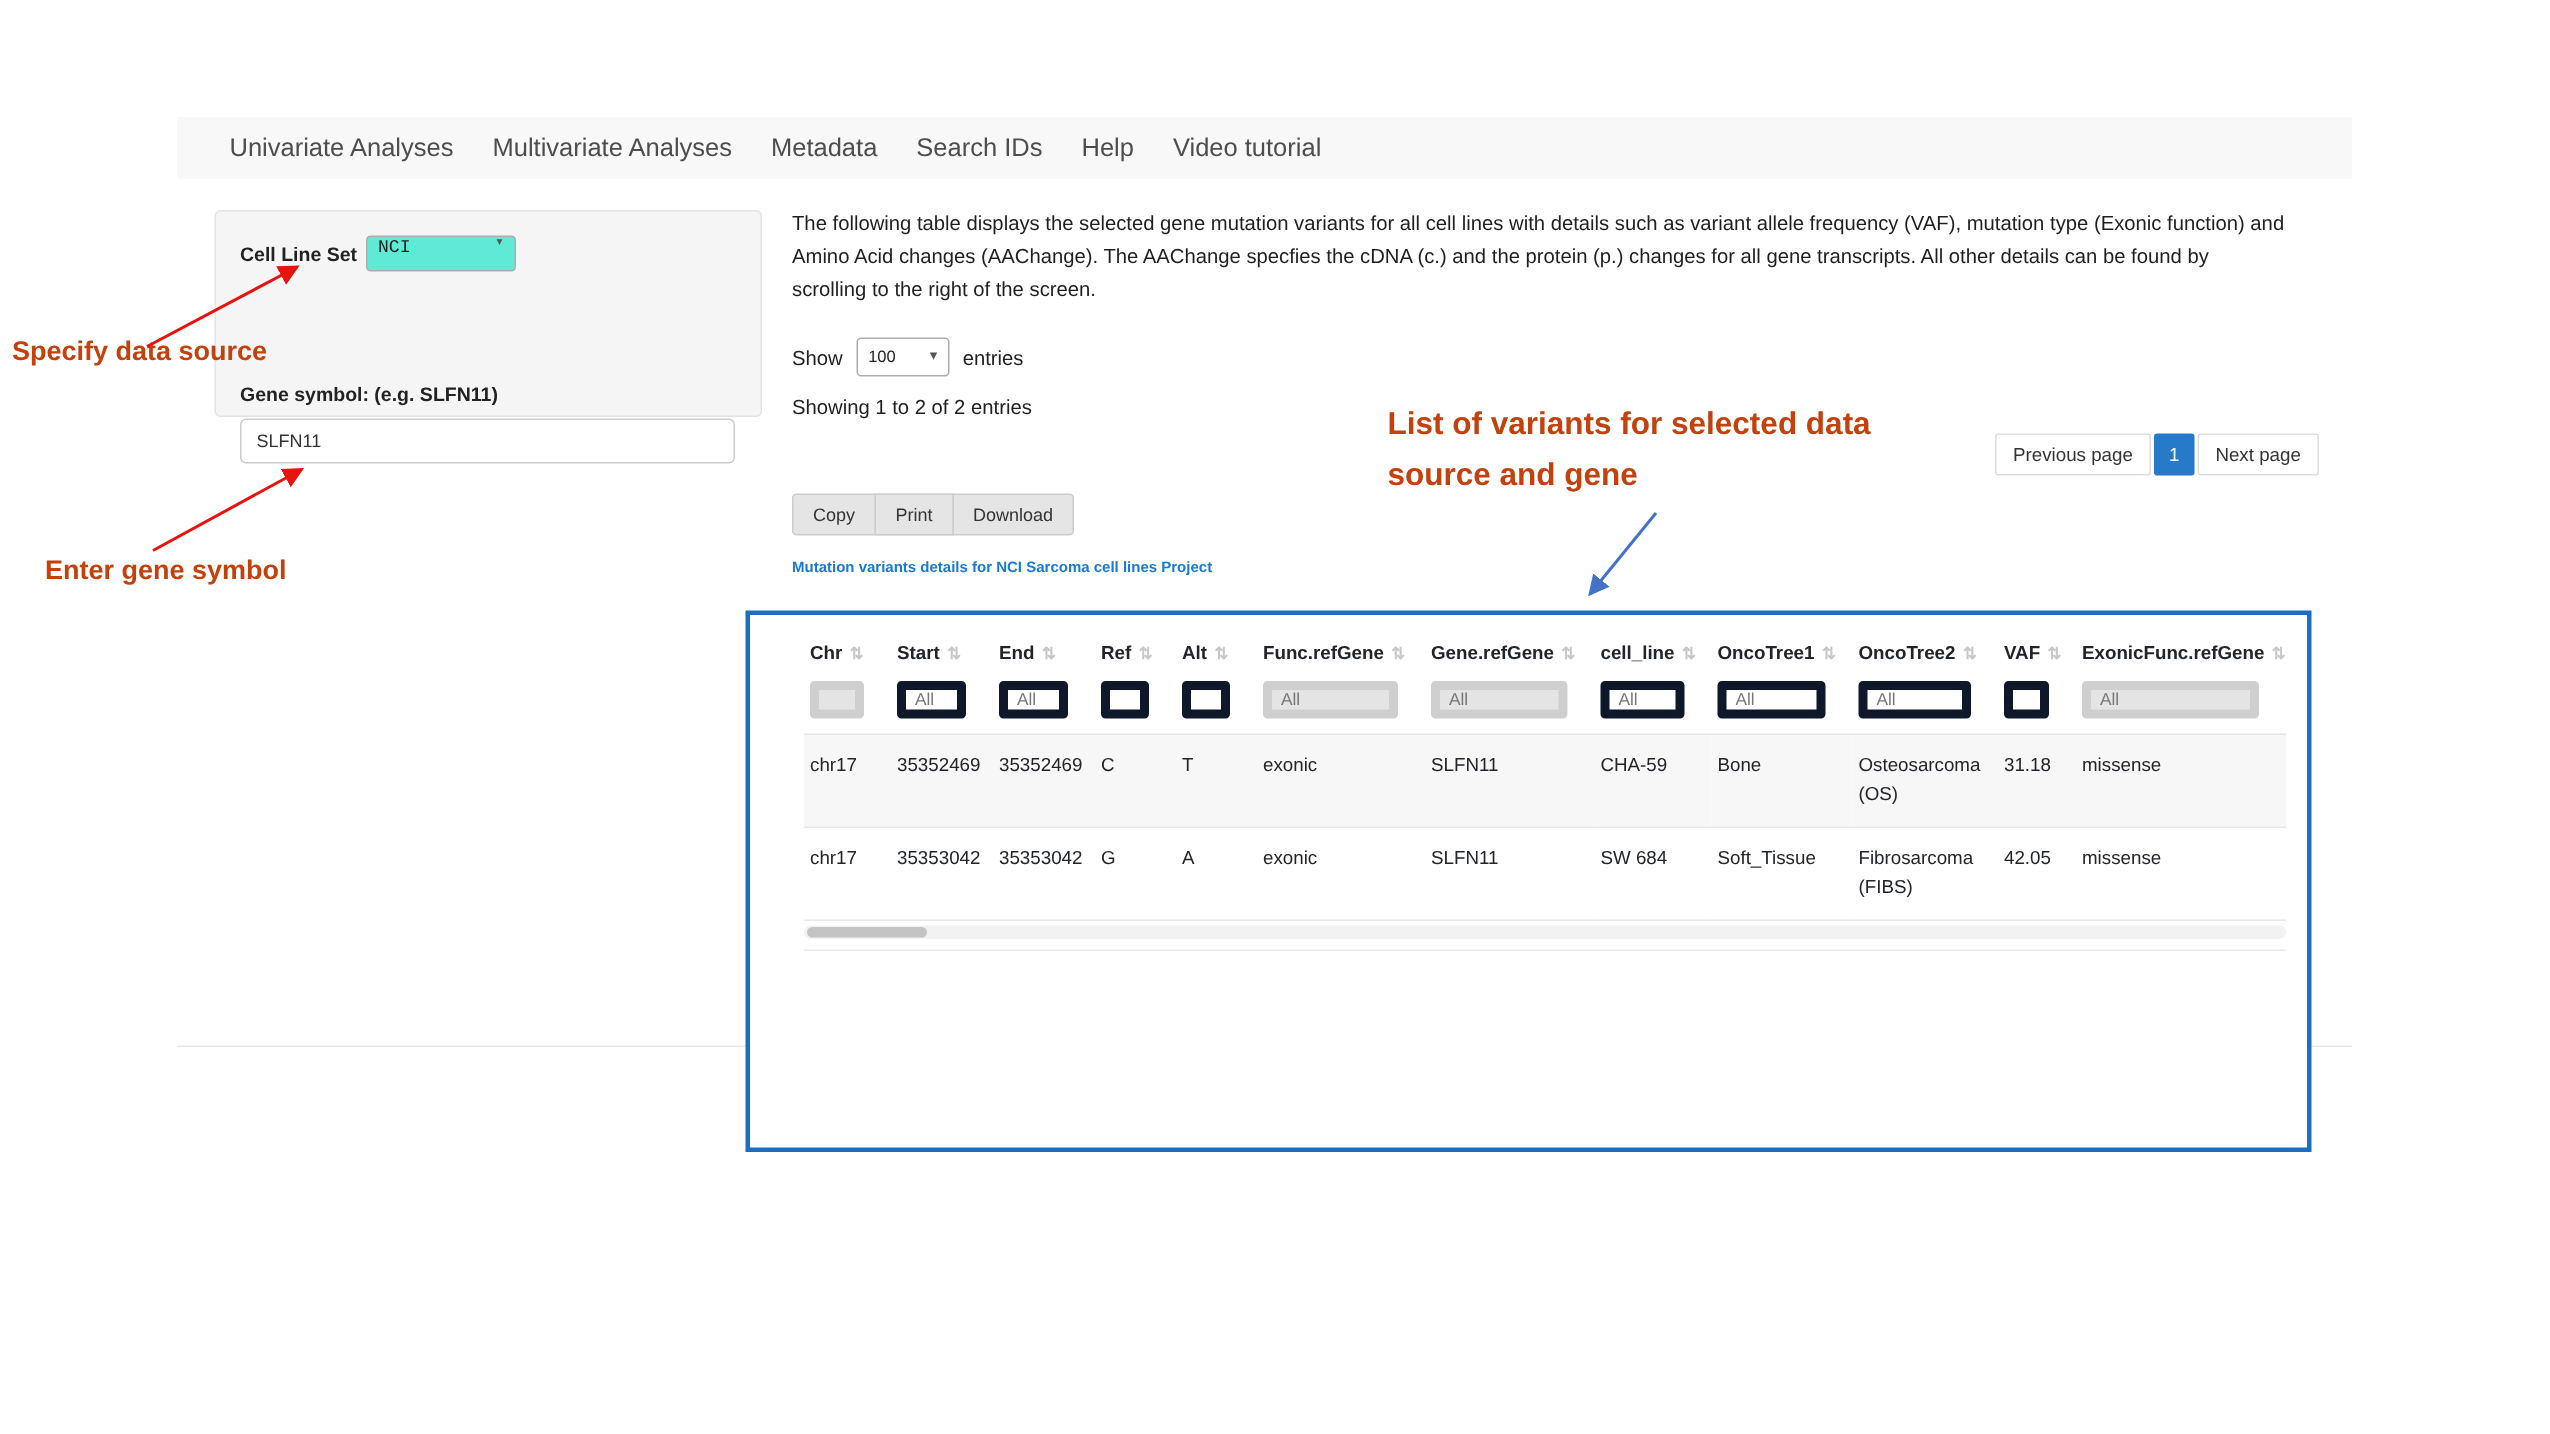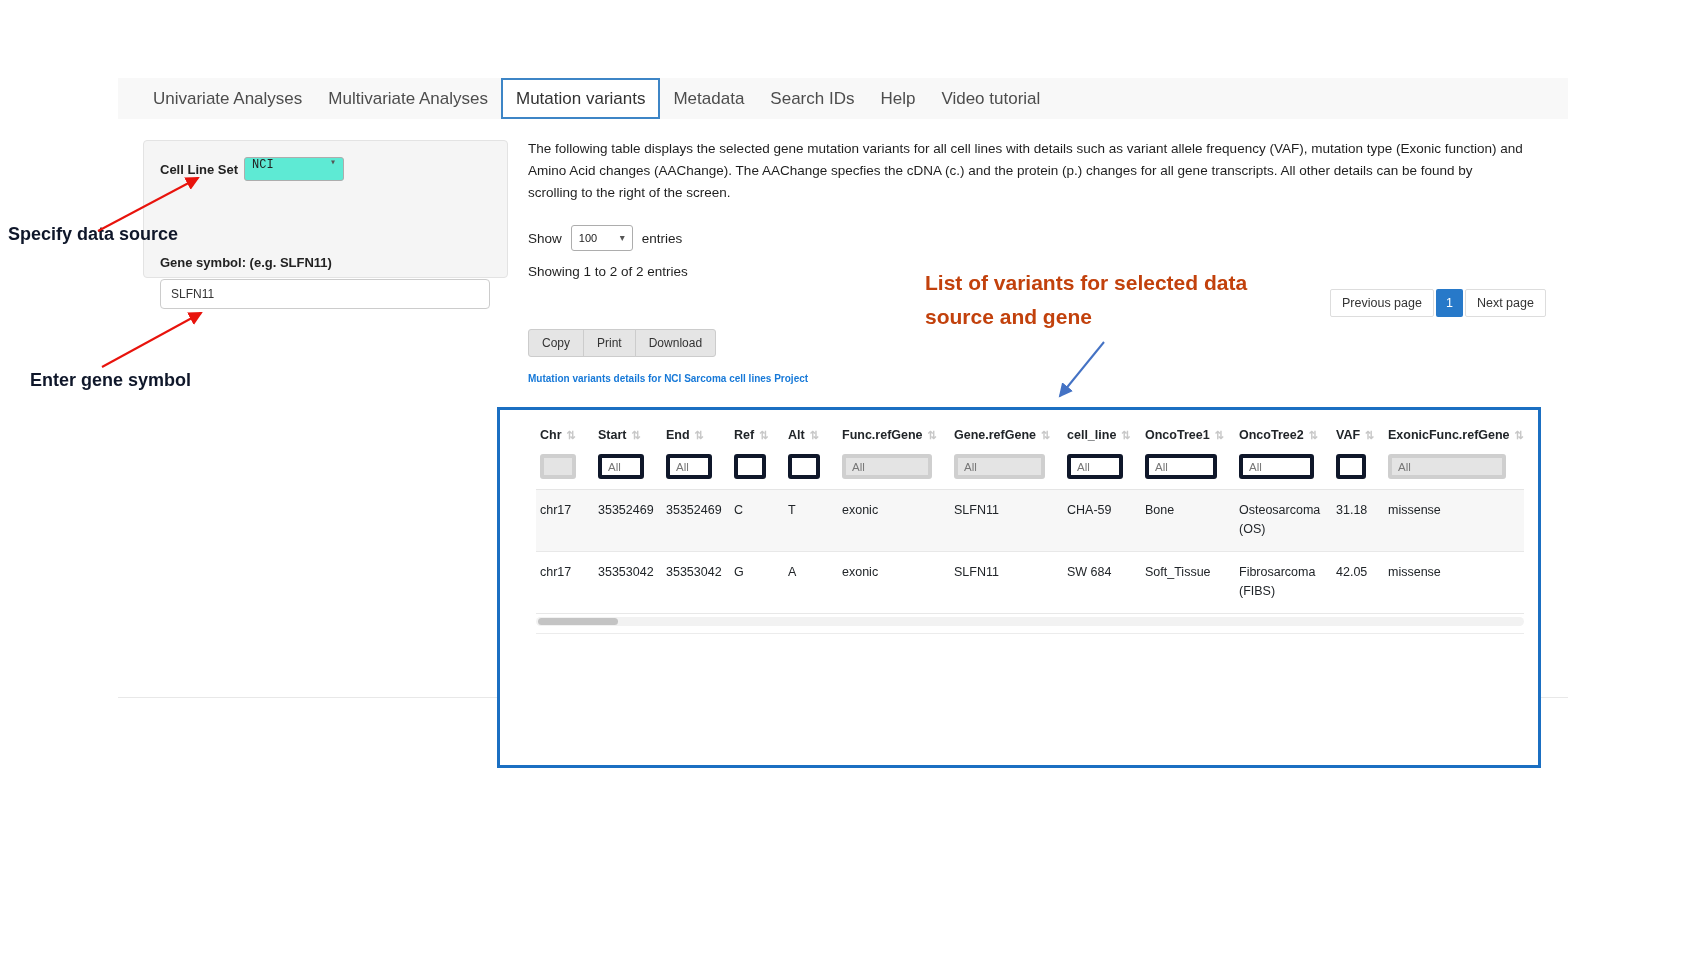--- a/index.html
+++ b/index.html
@@ -14,21 +14,21 @@
   
   .panel { position:absolute; left:143px; top:140px; width:365px; height:138px; background:#f5f5f5; border:1px solid #e3e3e3; border-radius:4px; padding:16px; z-index:2; }
   .control-row { display:flex; align-items:center; gap:6px; }
   .control-label { font-weight:bold; font-size:13px; color:#222; }
   .select-box { display:flex; justify-content:space-between; width:100px; height:24px; background:#5eead4; border:1px solid #adadad; border-radius:3px; padding:0 7px; font-size:12px; color:#222; cursor:pointer;font-family:Liberation Mono, monospace; }
   .select-box .caret { font-size:10px; color:#555; line-height:1; }
   .gene-label { display:block; font-weight:bold; font-size:13px; color:#222; margin-top:74px; }
   .gene-input { margin-top:9px; width:330px; height:30px; border:1px solid #ccc; border-radius:4px; padding:0 10px; font-size:12px; color:#333; background:#fff; }
 
   
-  .red-note { position:absolute; color:#0f172a; font-weight:bold; font-size:18px; z-index:5; }
+  .red-note { position:absolute; color:#c2410c; font-weight:bold; font-size:18px; z-index:5; }
   .red-note-1 { left:8px; top:224px; }
   .red-note-2 { left:30px; top:370px; }
 
   
   .desc { position:absolute; left:528px; top:138px; width:995px; font-size:13.5px; line-height:1.62; color:#1f1f1f; }
   .show-row { position:absolute; left:528px; top:225px; display:flex; align-items:center; gap:9px; font-size:13.5px; color:#1f1f1f; }
   .show-select { display:flex; align-items:center; justify-content:space-between; width:62px; height:26px; background:#fff; border:1px solid #adadad; border-radius:3px; padding:0 7px; font-size:11px; color:#222; cursor:pointer; }
   .show-select .caret { font-size:10px; color:#555; line-height:1; }
   .showing-info { position:absolute; left:528px; top:264px; font-size:13.5px; color:#1f1f1f; }
   .btn-group { position:absolute; left:528px; top:329px; display:flex; }
@@ -48,21 +48,21 @@
   
   .page-rule { position:absolute; left:118px; top:697px; width:1450px; height:1px; background:#e8e8e8; z-index:1; }
 
   
   .table-wrap { position:absolute; left:497px; top:407px; width:1044px; height:361px; border:3px solid #1b6fc2; background:#fff; z-index:2; }
   .table-inner { margin:8px 18px 0 36px; }
   table.dt { border-collapse:collapse; width:988px; table-layout:fixed; font-size:12.5px; color:#212529; }
   .dt th { text-align:left; font-weight:bold; padding:10px 4px 8px; vertical-align:middle; white-space:nowrap; overflow:hidden; cursor:pointer; }
   .dt th .sort { color:#c8c8c8; font-size:11px; margin-left:5px; }
   .dt .filter-row td { padding:4px 4px 10px; border-bottom:1px solid #e5e5e5; }
-  .filter-input { width:calc(100% - 14px); height:25px; border:4px solid #0f172a; border-radius:3px; padding:0 6px; font-size:11.5px; color:#555; background:#fff; }
+  .filter-input { width:calc(100% - 14px); height:25px; border:6px solid #0f172a; border-radius:3px; padding:0 6px; font-size:11.5px; color:#555; background:#fff; }
   .filter-input.gray { background:#e4e4e4; border-color:#cfcfcf; }
   .filter-input::placeholder { color:#777; }
   .dt tbody td { padding:11px 4px; line-height:1.55; vertical-align:top; border-bottom:1px solid #e8e8e8; word-wrap:break-word; }
   .dt tbody tr:nth-child(odd) { background:#f7f7f7; }
   .dt th:nth-child(1), .dt td:nth-child(1){ width:58px; }
   .dt th:nth-child(2), .dt td:nth-child(2){ width:68px; }
   .dt th:nth-child(3), .dt td:nth-child(3){ width:68px; }
   .dt th:nth-child(4), .dt td:nth-child(4){ width:54px; }
   .dt th:nth-child(5), .dt td:nth-child(5){ width:54px; }
   .dt th:nth-child(6), .dt td:nth-child(6){ width:112px; }
@@ -84,23 +84,20 @@
 <body>
 
 <div class="page">
 
   <nav class="navbar">
     <div class="nav-tab">
         <span>Univariate Analyses</span>
       </div>
     <div class="nav-tab">
         <span>Multivariate Analyses</span>
-      </div>
-    <div class="nav-tab active">
-        <span>Mutation variants</span>
       </div>
     <div class="nav-tab">
         <span>Metadata</span>
       </div>
     <div class="nav-tab">
         <span>Search IDs</span>
       </div>
     <div class="nav-tab">
         <span>Help</span>
       </div>

